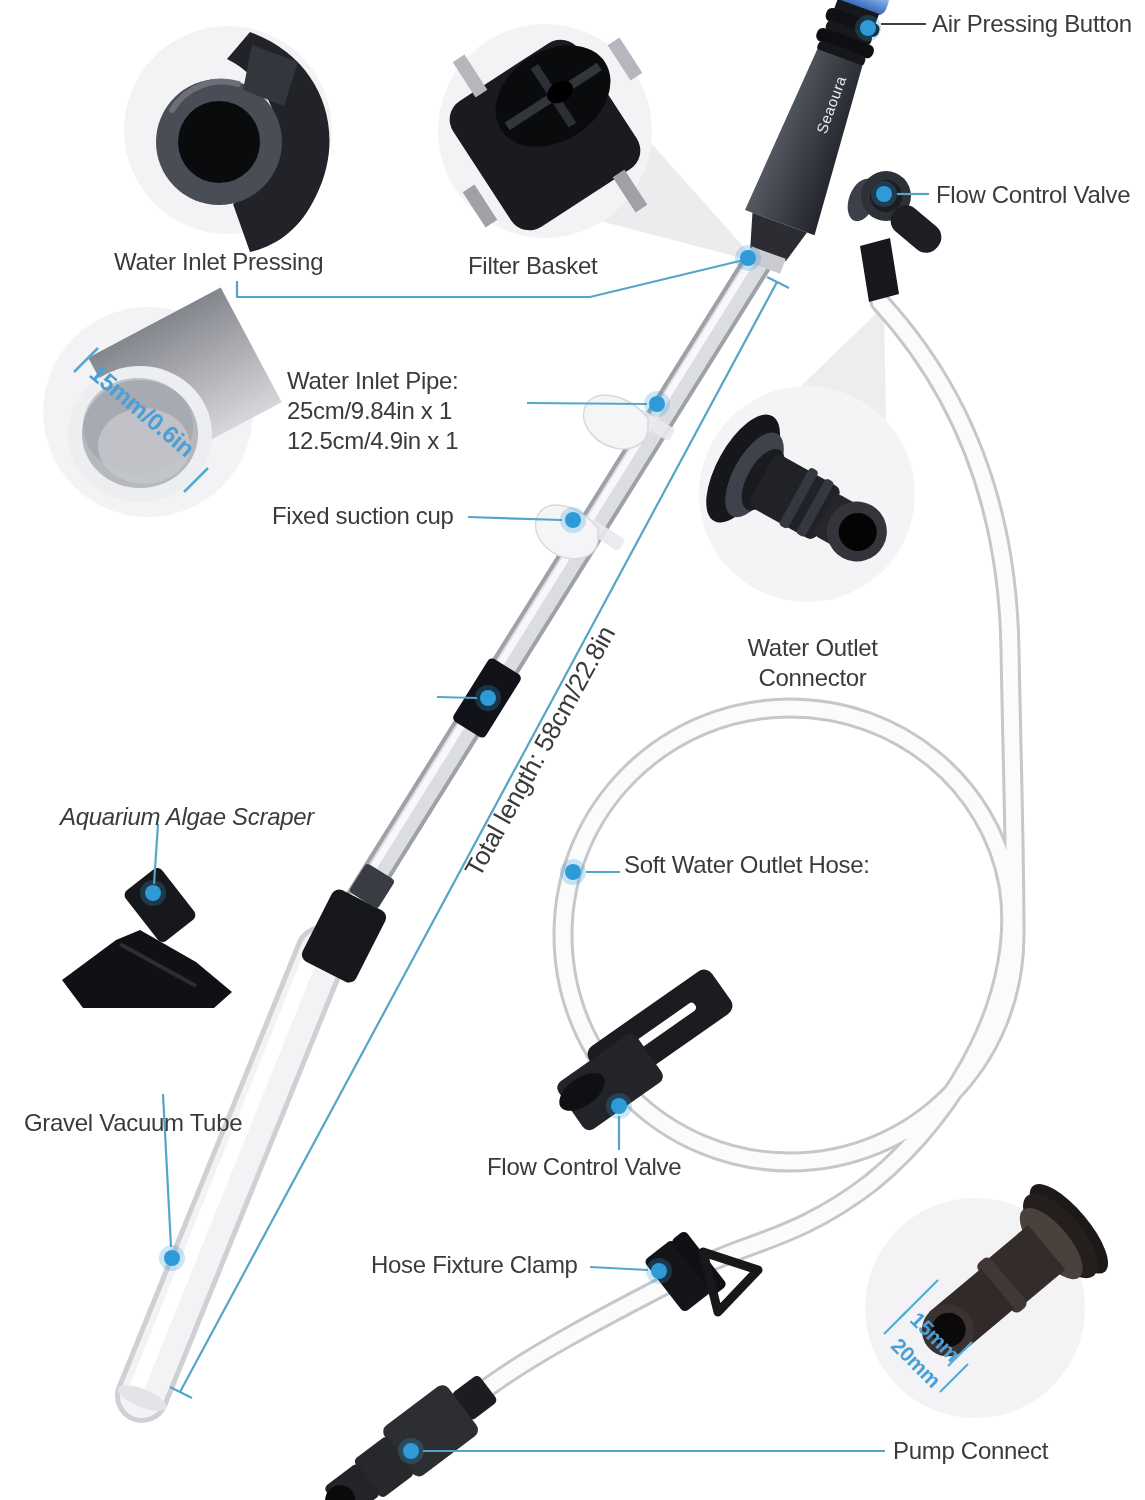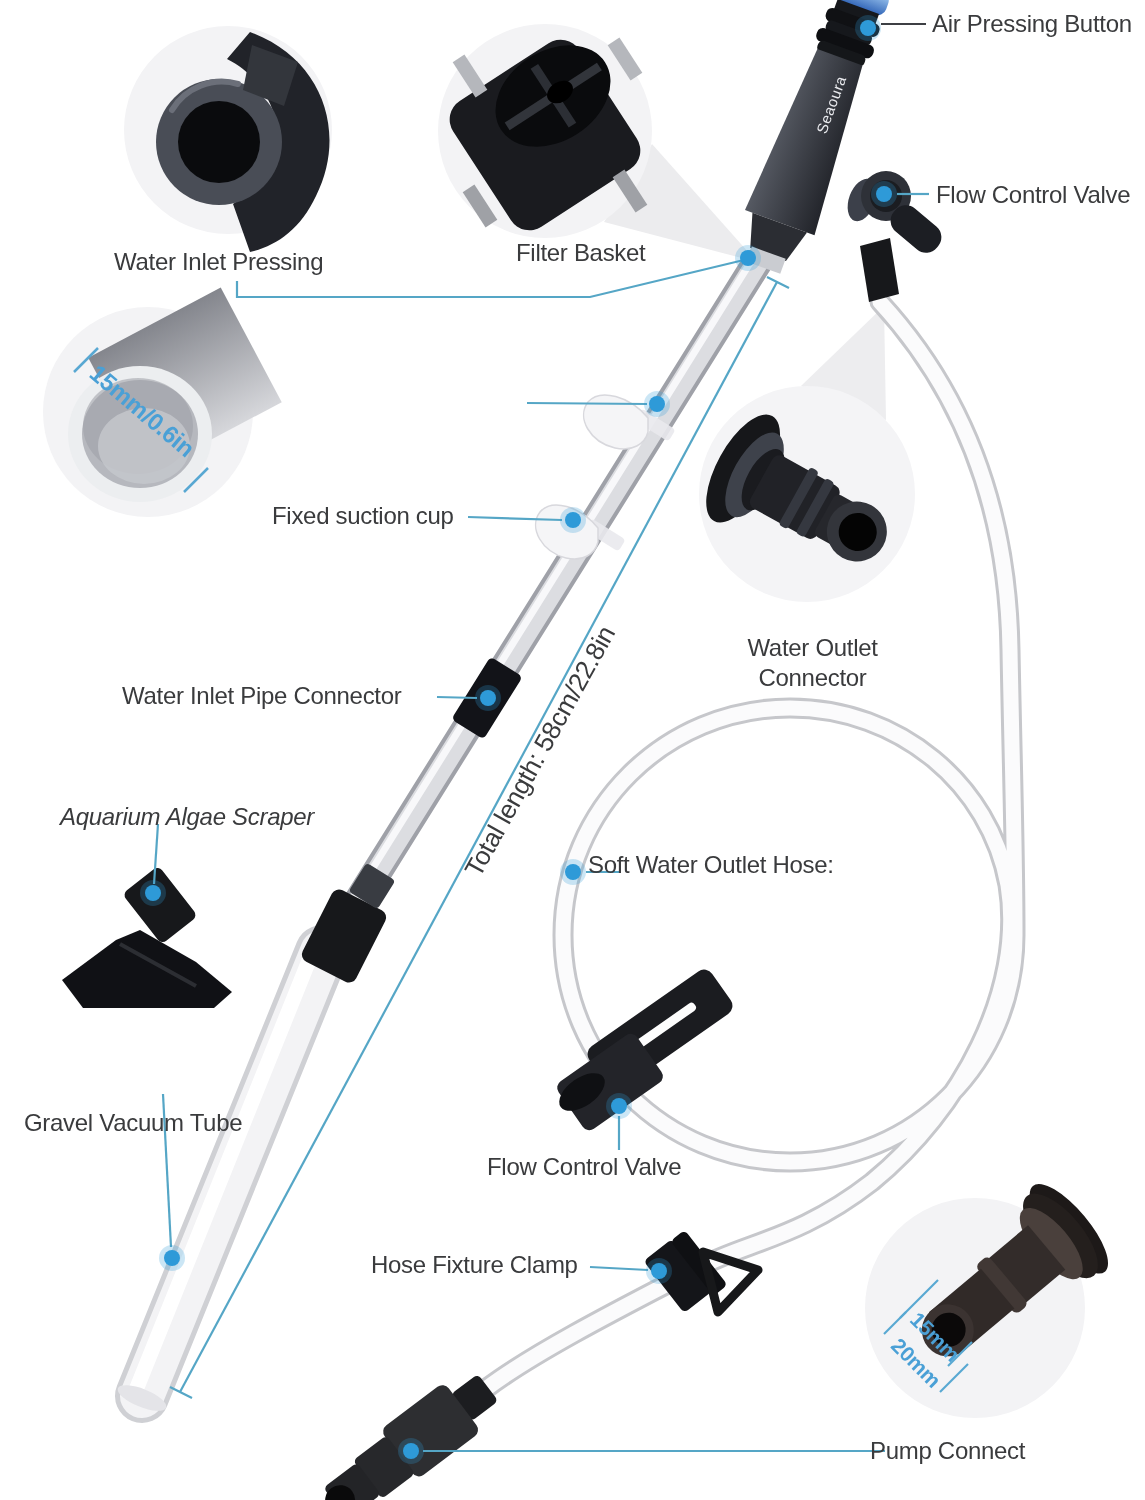--- a/index.html
+++ b/index.html
@@ -282,49 +282,53 @@
         </g>
   </g>
 </svg>
 
 <div class="lbl" style="left:932px;top:9px;">Air Pressing Button</div>
 
 <div class="lbl" style="left:936px;top:180px;">Flow Control Valve</div>
 
 <div class="lbl" style="left:114px;top:247px;">Water Inlet Pressing</div>
 
-<div class="lbl" style="left:468px;top:238px;margin-left:48px;">Filter Basket</div>
+<div class="lbl" style="left:468px;top:251px;">Filter Basket</div>
 
 <div class="lbl dimtxt rot" style="left:62px;top:396px;width:160px;text-align:center;transform:rotate(40deg);font-size:24px;">15mm/0.6in</div>
 
+<div class="lbl" style="left:287px;top:366px;">
+  <div class="ln">Water Inlet Pipe:</div>
+  <div class="ln">25cm/9.84in x 1</div>
+  <div class="ln">12.5cm/4.9in x 1</div>
+</div>
 
 <div class="lbl" style="left:272px;top:501px;">Fixed suction cup</div>
 
 <div class="lbl center" style="left:730px;top:617px;width:165px;margin-top:16px;">
   <div class="ln">Water Outlet</div>
   <div class="ln">Connector</div>
 </div>
 
-<div class="lbl" style="left:122px;top:681px;">Water Inlet Pipe Connector</div>
 
 <div class="lbl rot center" style="left:375px;top:735px;width:330px;font-size:26px;transform:rotate(-61deg);">Total length: 58cm/22.8in</div>
 
 <div class="lbl" style="left:60px;top:802px;font-style:italic;">Aquarium Algae Scraper</div>
 
-<div class="lbl" style="left:588px;top:850px;text-align:right;">
+<div class="lbl" style="left:624px;top:850px;text-align:right;">
   <div class="ln">Soft Water Outlet Hose:</div>
 </div>
 
 <div class="lbl" style="left:8px;top:1108px;margin-left:16px;">Gravel Vacuum Tube</div>
 
 <div class="lbl" style="left:487px;top:1152px;">Flow Control Valve</div>
 
 <div class="lbl" style="left:371px;top:1250px;">Hose Fixture Clamp</div>
 
 <div class="lbl dimtxt rot" style="left:905px;top:1324px;font-size:21px;transform:rotate(45deg);">15mm</div>
 
 <div class="lbl dimtxt rot" style="left:886px;top:1350px;font-size:21px;transform:rotate(45deg);">20mm</div>
 
-<div class="lbl" style="left:870px;top:1436px;">Pump Connect</div>
+<div class="lbl" style="left:893px;top:1436px;">Pump Connect</div>
 
 <div class="brand" style="left:801px;top:96px;transform:rotate(-70deg);">Seaoura</div>
 
 </div>
 
 </body></html>

